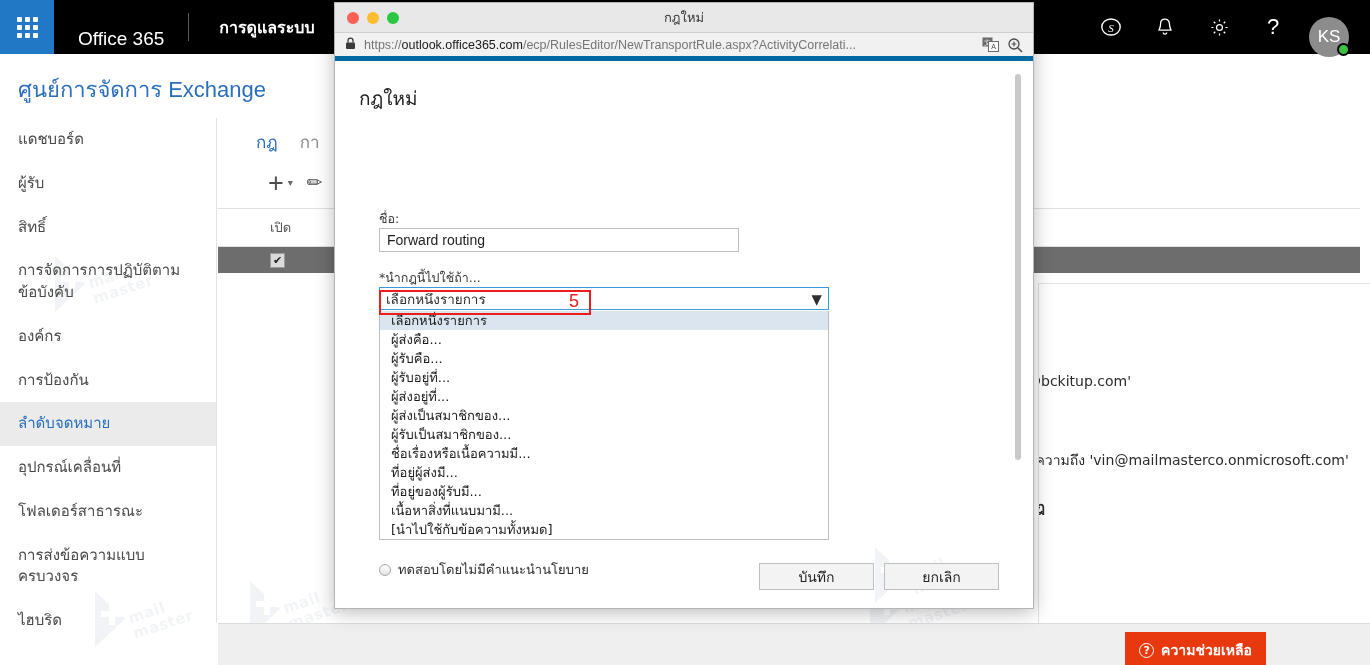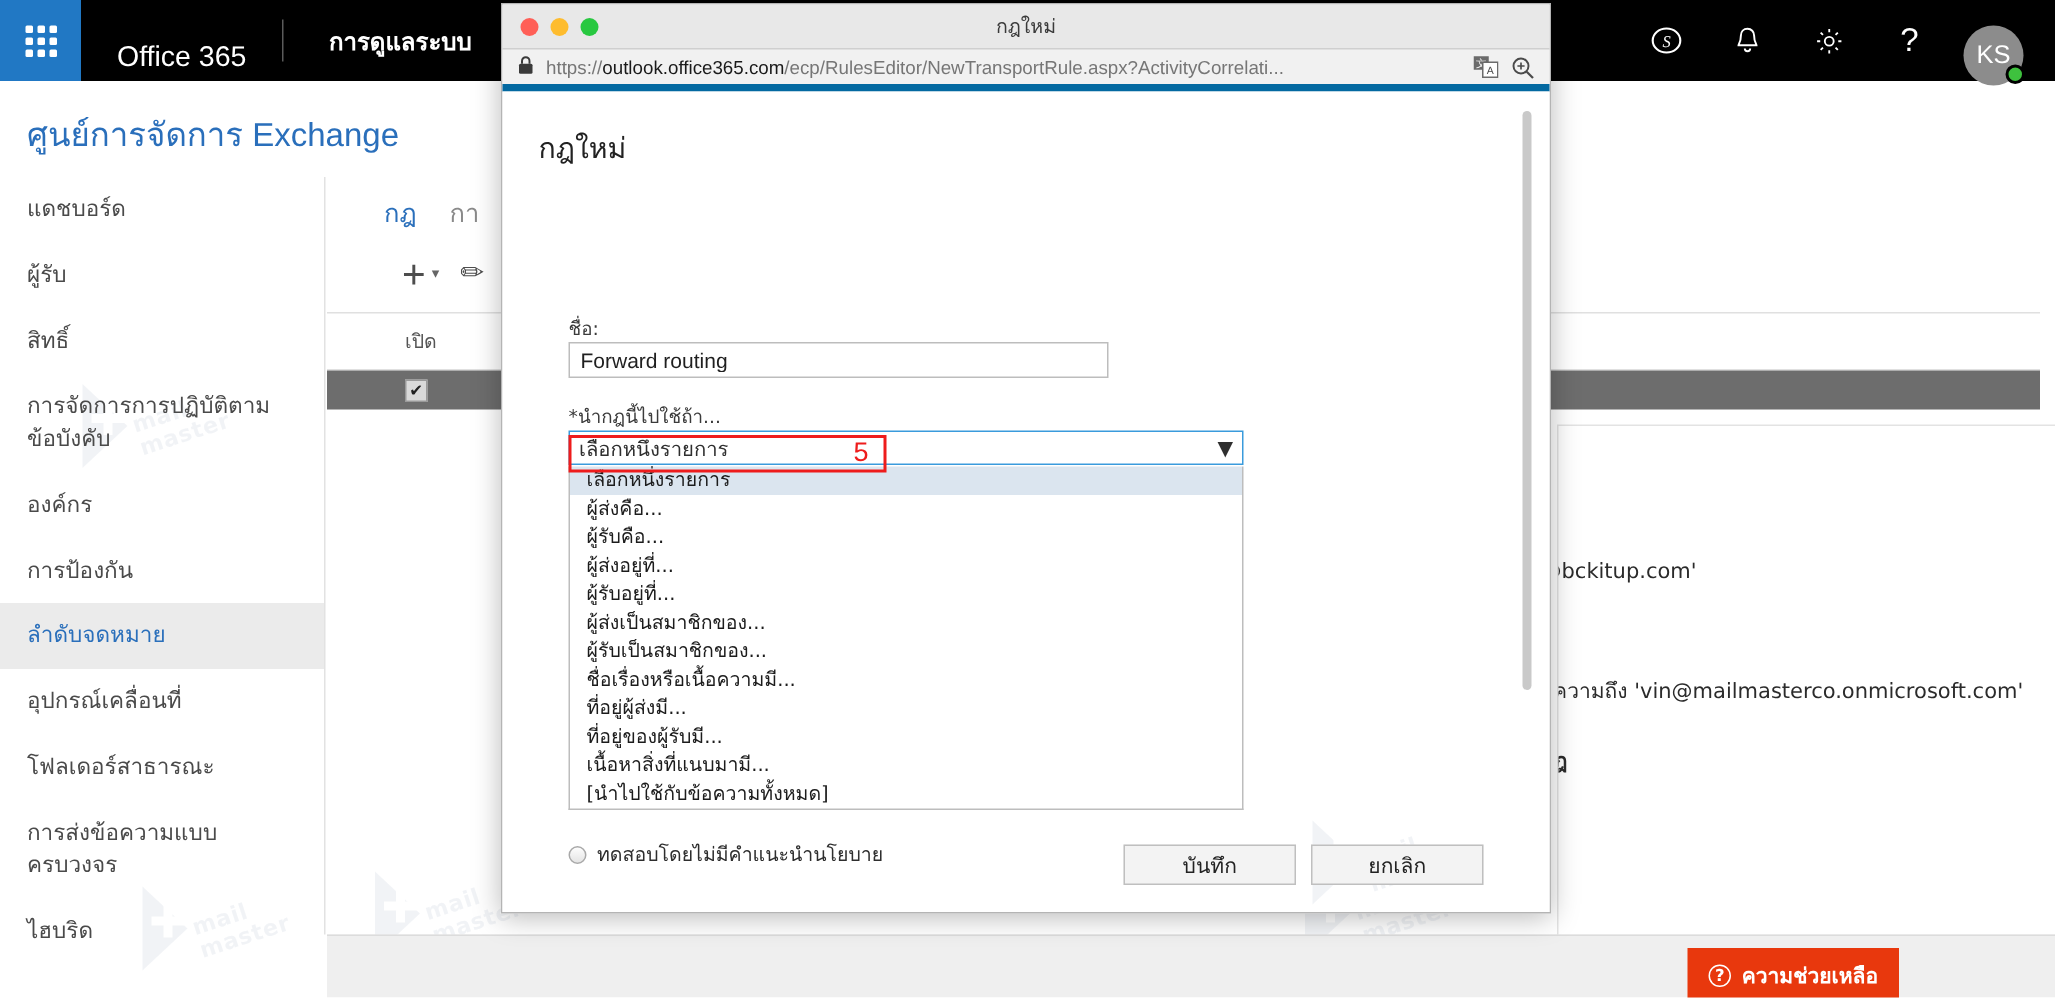--- a/index.html
+++ b/index.html
@@ -188,21 +188,21 @@
   .radio-row { position:absolute; left:44px; top:498px; display:flex; align-items:center; gap:7px; }
   .radio {
     width:12px; height:12px; border-radius:50%; border:1px solid #a9a9a9;
     background:linear-gradient(#fdfdfd,#e4e4e4);
   }
   .radio-lbl { font-size:13px; color:#2e2e2e; font-family:"DejaVu Sans", sans-serif; }
   .dlg-scroll {
     position:absolute; right:12px; top:13px; width:6px; height:386px;
     background:#c9c9c9; border-radius:4px;
   }
-  .btn-row { position:absolute; right:44px; bottom:18px; display:flex; gap:10px; }
+  .btn-row { position:absolute; right:34px; bottom:18px; display:flex; gap:10px; }
   .dlg-btn {
     width:115px; height:27px; border:1px solid #bfbfbf; background:#f3f3f3;
     font-size:14px; color:#222; cursor:pointer; font-family:"DejaVu Sans", sans-serif;
   }
 
   
   .annot-box {
     position:absolute; left:379px; top:290px; width:212px; height:25px;
     border:2.5px solid #ee1c1c; z-index:40; pointer-events:none;
   }
@@ -431,22 +431,22 @@
 
       <div class="select-closed">
         <span>เลือกหนึ่งรายการ</span>
         <span class="select-arrow">▼</span>
       </div>
 
       <div class="dropdown">
         <div class="dd-item hl">เลือกหนึ่งรายการ</div>
         <div class="dd-item">ผู้ส่งคือ...</div>
         <div class="dd-item">ผู้รับคือ...</div>
+        <div class="dd-item">ผู้รับอยู่ที่...</div>
         <div class="dd-item">ผู้ส่งอยู่ที่...</div>
-        <div class="dd-item">ผู้รับอยู่ที่...</div>
         <div class="dd-item">ผู้ส่งเป็นสมาชิกของ...</div>
         <div class="dd-item">ผู้รับเป็นสมาชิกของ...</div>
         <div class="dd-item">ชื่อเรื่องหรือเนื้อความมี...</div>
         <div class="dd-item">ที่อยู่ผู้ส่งมี...</div>
         <div class="dd-item">ที่อยู่ของผู้รับมี...</div>
         <div class="dd-item">เนื้อหาสิ่งที่แนบมามี...</div>
         <div class="dd-item">[นำไปใช้กับข้อความทั้งหมด]</div>
       </div>
 
       <div class="radio-row">

